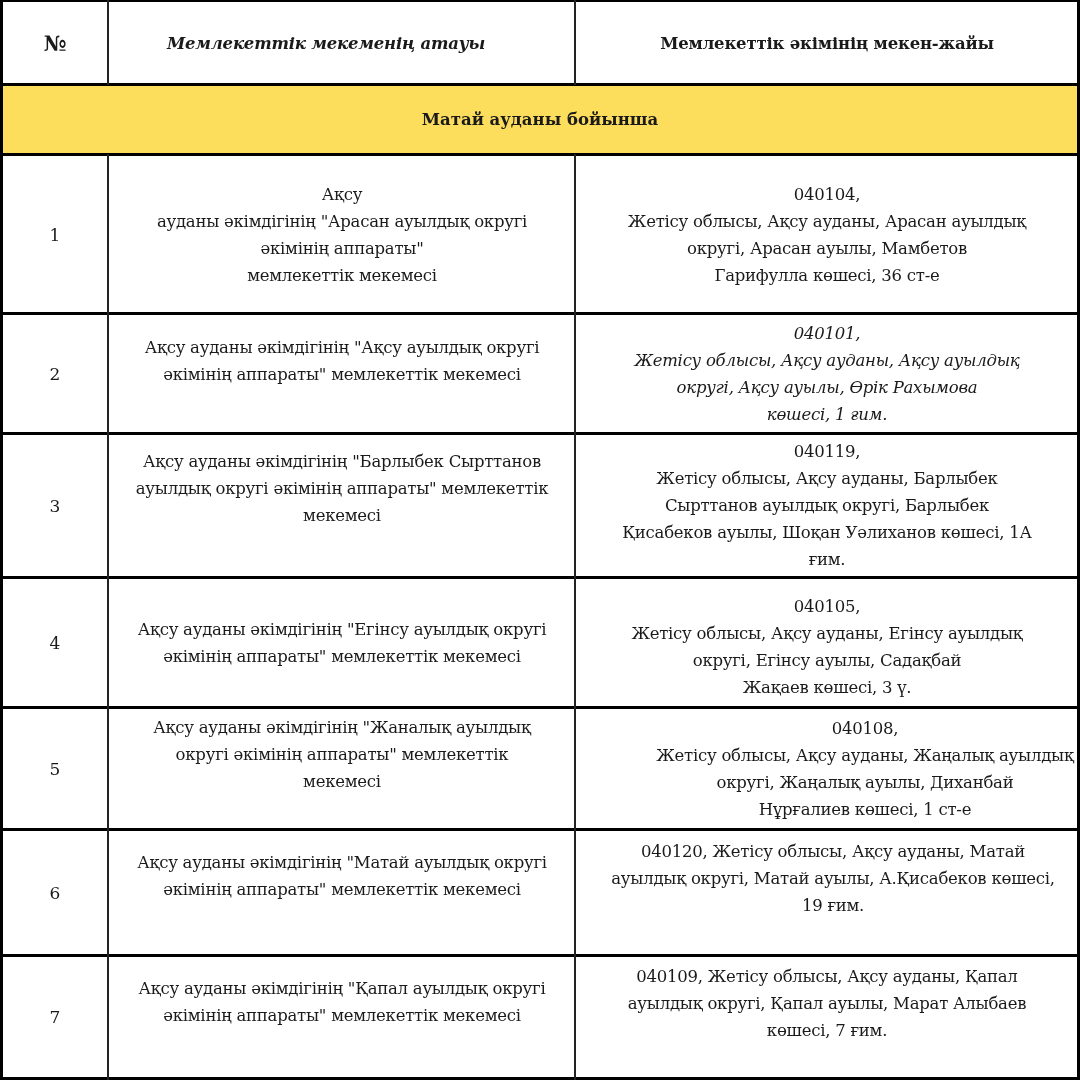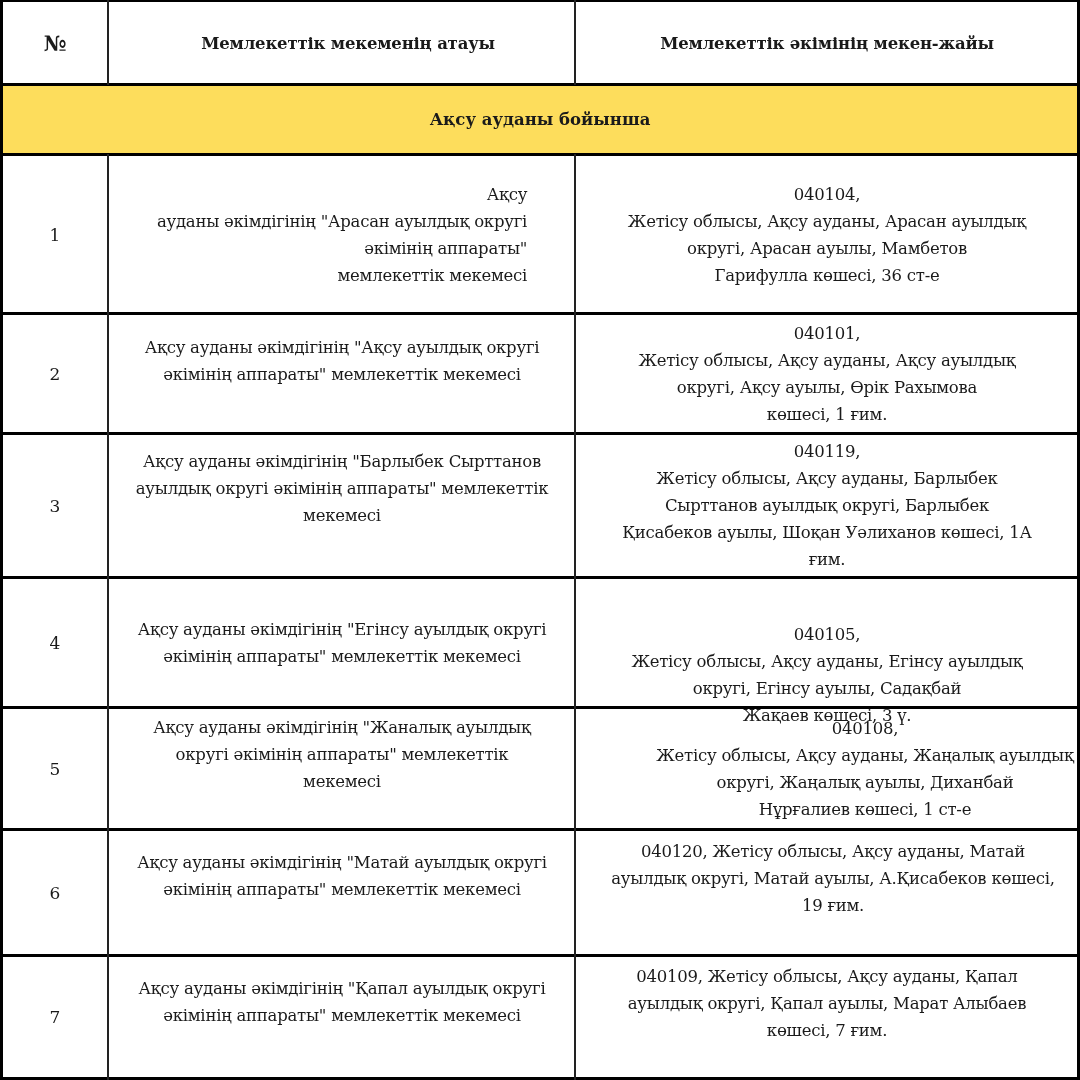--- a/index.html
+++ b/index.html
@@ -13,61 +13,61 @@
   .section { background:#fddd5c; font-weight:bold; font-size:16.5px; }
   .txt { font-size:16.5px; line-height:27px; white-space:pre-line; padding:0 2px; letter-spacing:-0.25px; }
   .num { font-size:17px; }
 </style>
 </head>
 <body>
 
 <div>
 
   <div class="cell hdr num-hdr" style="left:3px;top:2px;width:104px;height:82px;">№</div>
-  <div class="cell hdr" style="left:115px;top:2px;width:466px;height:82px;">Мемлекеттік мекеменің атауы</div>
+  <div class="cell hdr" style="left:93px;top:2px;width:466px;height:82px;font-style:italic;">Мемлекеттік мекеменің атауы</div>
   <div class="cell hdr" style="left:577px;top:2px;width:500px;height:82px;">Мемлекеттік әкімінің мекен-жайы</div>
 
-  <div class="cell section" style="left:3px;top:86px;width:1074px;height:67px;">Ақсу ауданы бойынша</div>
+  <div class="cell section" style="left:3px;top:86px;width:1074px;height:67px;">Матай ауданы бойынша</div>
 
   <div>
     <div class="cell num" style="left:3px;top:156px;width:104px;height:157px;">1</div>
-    <div class="cell txt" style="left:109px;top:156px;width:466px;height:157px;text-align:right;">Ақсу
+    <div class="cell txt" style="left:109px;top:156px;width:466px;height:157px;">Ақсу
 ауданы әкімдігінің "Арасан ауылдық округі
 әкімінің аппараты"
 мемлекеттік мекемесі</div>
     <div class="cell txt" style="left:577px;top:156px;width:500px;height:157px;">040104,
 Жетісу облысы, Ақсу ауданы, Арасан ауылдық
 округі, Арасан ауылы, Мамбетов
 Гарифулла көшесі, 36 ст-е</div>
   </div>
   <div>
     <div class="cell num" style="left:3px;top:316px;width:104px;height:116px;">2</div>
     <div class="cell txt" style="left:109px;top:316px;width:466px;height:90px;">Ақсу ауданы әкімдігінің "Ақсу ауылдық округі
 әкімінің аппараты" мемлекеттік мекемесі</div>
-    <div class="cell txt" style="left:577px;top:316px;width:500px;height:116px;">040101,
+    <div class="cell txt" style="left:577px;top:316px;width:500px;height:116px;font-style:italic;">040101,
 Жетісу облысы, Ақсу ауданы, Ақсу ауылдық
 округі, Ақсу ауылы, Өрік Рахымова
 көшесі, 1 ғим.</div>
   </div>
   <div>
     <div class="cell num" style="left:3px;top:435px;width:104px;height:141px;">3</div>
     <div class="cell txt" style="left:109px;top:438px;width:466px;height:100px;">Ақсу ауданы әкімдігінің "Барлыбек Сырттанов
 ауылдық округі әкімінің аппараты" мемлекеттік
 мекемесі</div>
     <div class="cell txt" style="left:577px;top:435px;width:500px;height:141px;">040119,
 Жетісу облысы, Ақсу ауданы, Барлыбек
 Сырттанов ауылдық округі, Барлыбек
 Қисабеков ауылы, Шоқан Уәлиханов көшесі, 1А
 ғим.</div>
   </div>
   <div>
     <div class="cell num" style="left:3px;top:579px;width:104px;height:127px;">4</div>
     <div class="cell txt" style="left:109px;top:579px;width:466px;height:127px;">Ақсу ауданы әкімдігінің "Егінсу ауылдық округі
 әкімінің аппараты" мемлекеттік мекемесі</div>
-    <div class="cell txt" style="left:577px;top:611px;width:500px;height:127px;">040105,
+    <div class="cell txt" style="left:577px;top:583px;width:500px;height:127px;">040105,
 Жетісу облысы, Ақсу ауданы, Егінсу ауылдық
 округі, Егінсу ауылы, Садақбай
 Жақаев көшесі, 3 ү.</div>
   </div>
   <div>
     <div class="cell num" style="left:3px;top:709px;width:104px;height:119px;">5</div>
     <div class="cell txt" style="left:109px;top:709px;width:466px;height:90px;">Ақсу ауданы әкімдігінің "Жаналық ауылдық
 округі әкімінің аппараты" мемлекеттік
 мекемесі</div>
     <div class="cell txt" style="left:577px;top:709px;width:576px;height:119px;">040108,

